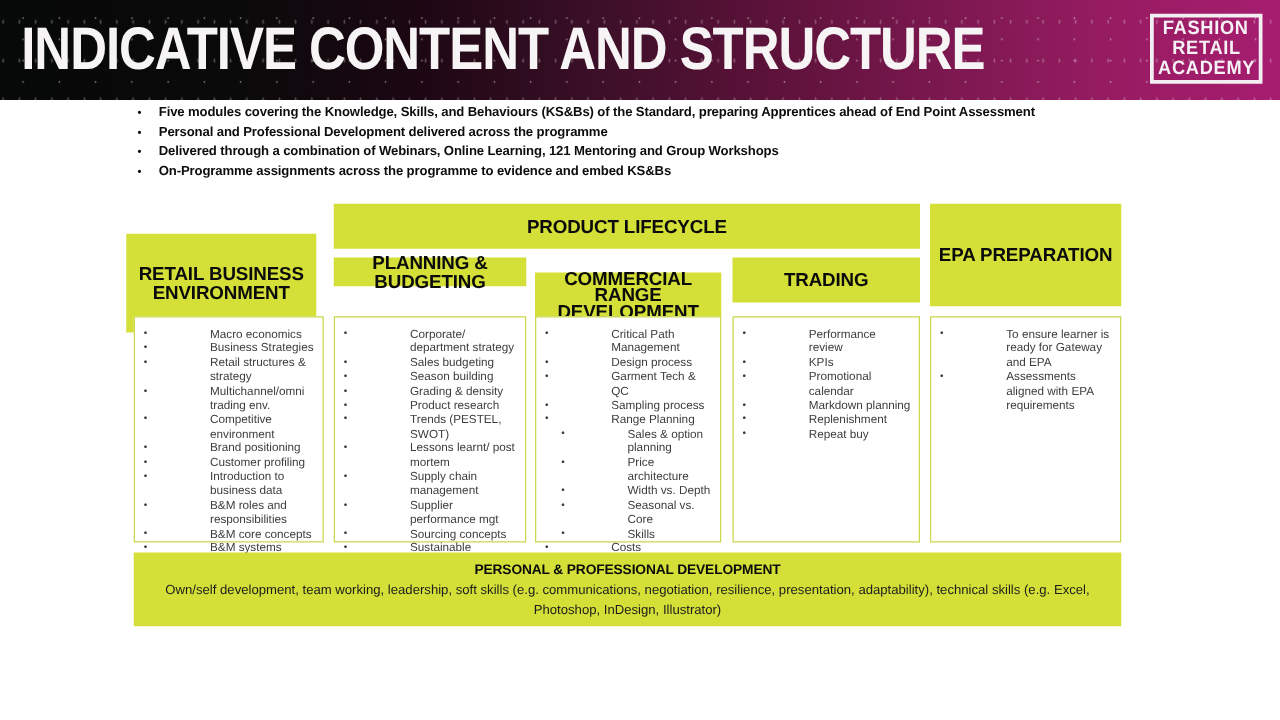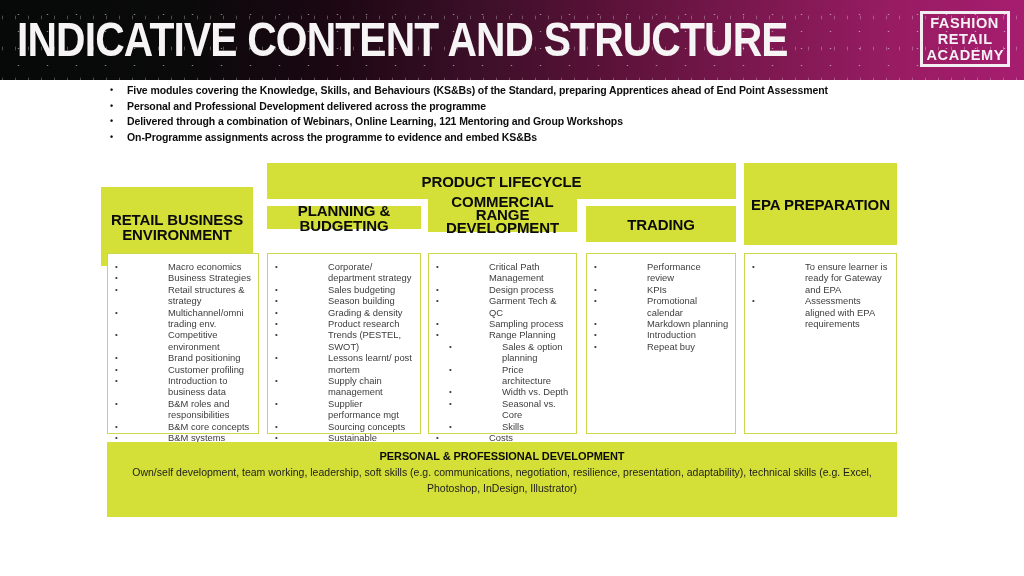--- a/index.html
+++ b/index.html
@@ -53,21 +53,21 @@
     position:absolute;background:#fff;border:1.5px solid #cbd84b;box-sizing:border-box;
     padding:7px 6px 6px 7px;
   }
   .cbox ul{margin:0;padding:0;list-style:none;}
   .cbox li{display:flex;color:#3d3d3d;font-size:9.4px;line-height:11.4px;}
   .cbox li .b{flex:0 0 9px;width:9px;font-size:8px;line-height:11.4px;}
   .cbox li .t{flex:1;margin-left:44px;}
   .cbox li.sub{margin-left:13px;}
   
   .fbox{
-    position:absolute;left:107px;top:442px;width:790px;height:75px;
+    position:absolute;left:107px;top:442px;width:790px;height:59px;
     background:var(--lime);box-sizing:border-box;text-align:center;
     padding:7px 14px 0 14px;
   }
   .fbox .ftitle{color:#0b0b0b;font-weight:700;font-size:11px;line-height:14px;letter-spacing:-.1px;}
   .fbox .ftext{color:#1d1d1d;font-size:10.5px;line-height:15.5px;margin-top:2px;}
 </style>
 </head>
 <body>
 
 <div class="slide">
@@ -100,21 +100,21 @@
         <span class="t">On-Programme assignments across the programme to evidence and embed KS&amp;Bs</span>
       </li>
     </ul>
 
   <div class="hbox" style="left:101px;top:163px;width:152px;height:79px;margin-top:24px;">RETAIL BUSINESS ENVIRONMENT</div>
 
   <div class="hbox" style="left:267px;top:163px;width:469px;height:36px;">PRODUCT LIFECYCLE</div>
 
   <div class="hbox" style="left:267px;top:206px;width:154px;height:23px;">PLANNING &amp; BUDGETING</div>
 
-  <div class="hbox" style="left:428px;top:196px;width:149px;height:36px;line-height:13px;">COMMERCIAL RANGE DEVELOPMENT</div>
+  <div class="hbox" style="left:428px;top:218px;width:149px;height:36px;line-height:13px;">COMMERCIAL RANGE DEVELOPMENT</div>
 
   <div class="hbox" style="left:586px;top:206px;width:150px;height:36px;">TRADING</div>
 
   <div class="hbox" style="left:744px;top:163px;width:153px;height:82px;">EPA PREPARATION</div>
 
   <div class="cbox" style="left:107px;top:253px;width:152px;height:181px;">
     <ul>
         <li>
           <span class="b">•</span>
           <span class="t">Macro economics</span>
@@ -285,21 +285,21 @@
         <li>
           <span class="b">•</span>
           <span class="t">Promotional calendar</span>
         </li>
         <li>
           <span class="b">•</span>
           <span class="t">Markdown planning</span>
         </li>
         <li>
           <span class="b">•</span>
-          <span class="t">Introduction</span>
+          <span class="t">Replenishment</span>
         </li>
         <li>
           <span class="b">•</span>
           <span class="t">Repeat buy</span>
         </li>
       </ul>
   </div>
 
   <div class="cbox" style="left:744px;top:253px;width:153px;height:181px;">
     <ul>

